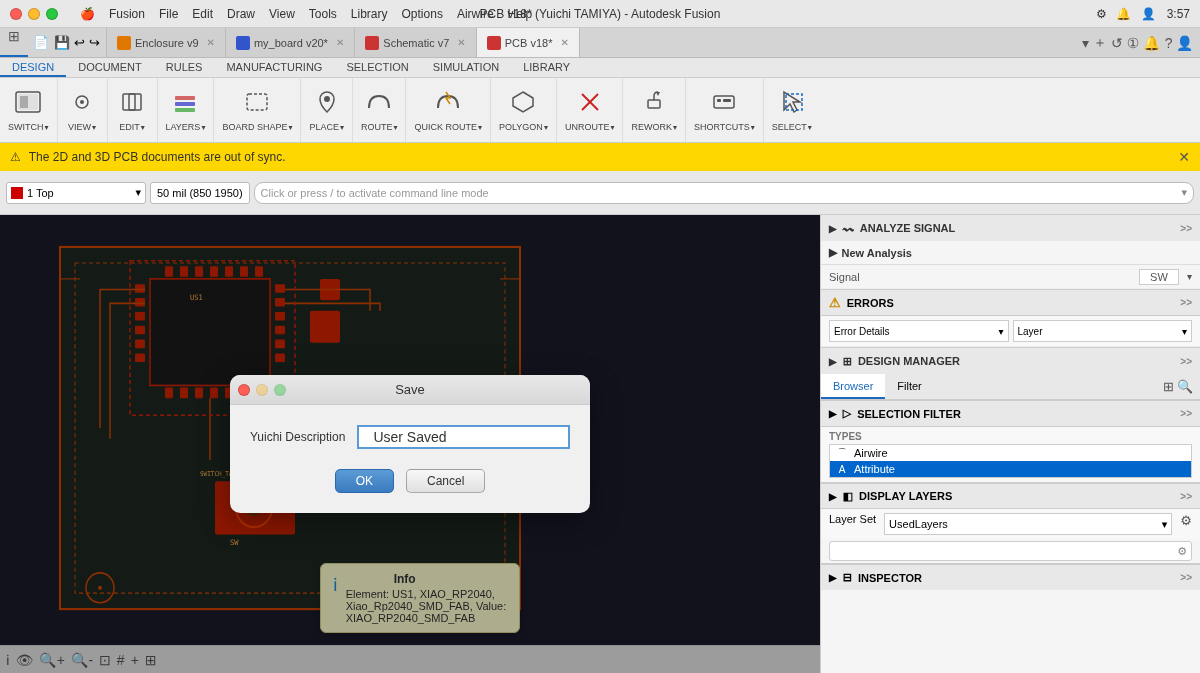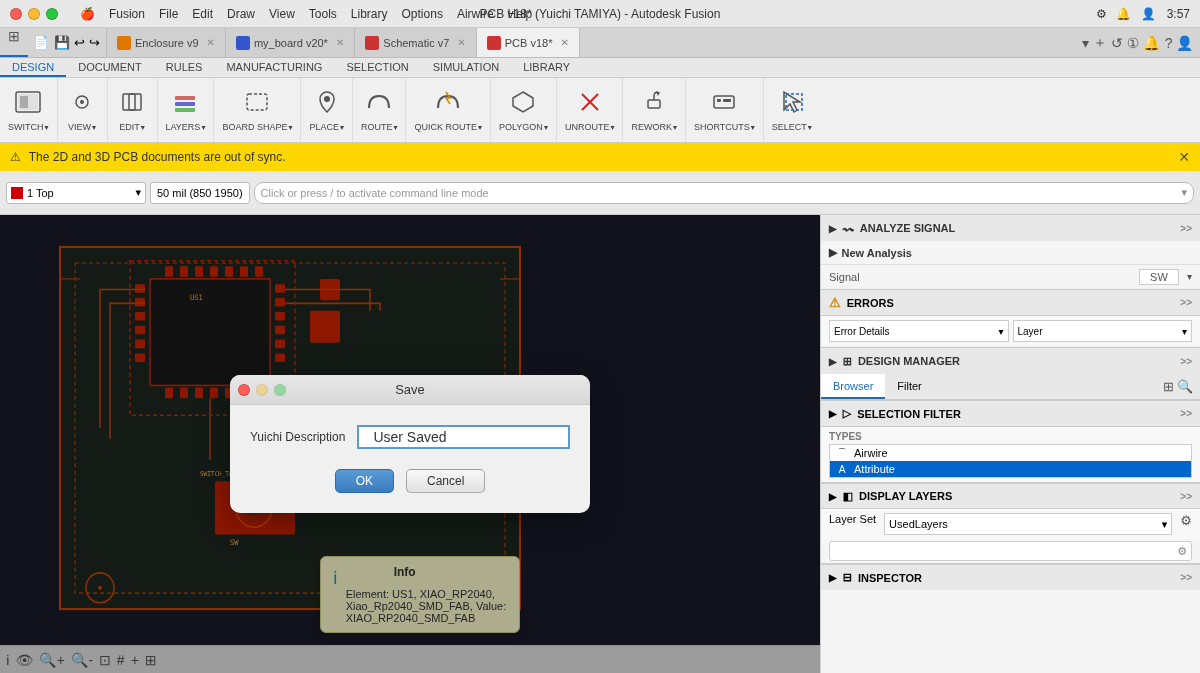--- a/index.html
+++ b/index.html
@@ -103,21 +103,21 @@
     .dialog-input { flex: 1; height: 24px; border: 2px solid #5b9bd5; border-radius: 0; background: white; font-size: 14px; padding: 0 14px; outline: none; display: flex; align-items: center; }
     .dialog-input-text { color: #333; }
     .dialog-buttons { display: flex; justify-content: center; gap: 12px; }
     .dialog-btn { height: 24px; border-radius: 5px; border: 1px solid rgba(0,0,0,0.3); font-size: 12px; padding: 0 20px; cursor: pointer; display: flex; align-items: center; justify-content: center; }
     .dialog-btn-ok { background: linear-gradient(to bottom, #5b9bd5, #3a7bbf); color: white; border-color: #2a6bb0; }
     .dialog-btn-cancel { background: linear-gradient(to bottom, #f8f8f8, #e0e0e0); color: #333; }
 
     
     .info-box { position: absolute; bottom: 30px; right: 20px; background: #f8f8cc; border: 1px solid #cccc88; border-radius: 6px; padding: 8px 12px; width: 200px; font-size: 11px; color: #333; display: flex; gap: 8px; box-shadow: 0 2px 8px rgba(0,0,0,0.2); }
     .info-icon { font-size: 18px; color: #1a8cd8; flex-shrink: 0; }
-    .info-title { font-weight: 600; font-size: 12px; margin-bottom: 9px; padding-left: 48px; }
+    .info-title { font-weight: 600; font-size: 12px; margin-bottom: 2px; padding-left: 48px; }
 
     
     .layer-search { margin: 2px 8px; height: 20px; border: 1px solid #ccc; border-radius: 3px; background: white; display: flex; align-items: center; padding: 0 4px; font-size: 10px; color: #aaa; }
     .layer-search-gear { margin-left: auto; font-size: 11px; color: #888; cursor: pointer; }
 
     
     .app-wrapper { width: 1200px; height: 673px; display: flex; flex-direction: column; overflow: hidden; }
     .toolbar-and-content { display: flex; flex-direction: column; flex: 1; overflow: hidden; }
     .content-wrapper { display: flex; flex: 1; overflow: hidden; }
     .canvas-wrapper { flex: 1; position: relative; overflow: hidden; background: #2a3a2a; }

